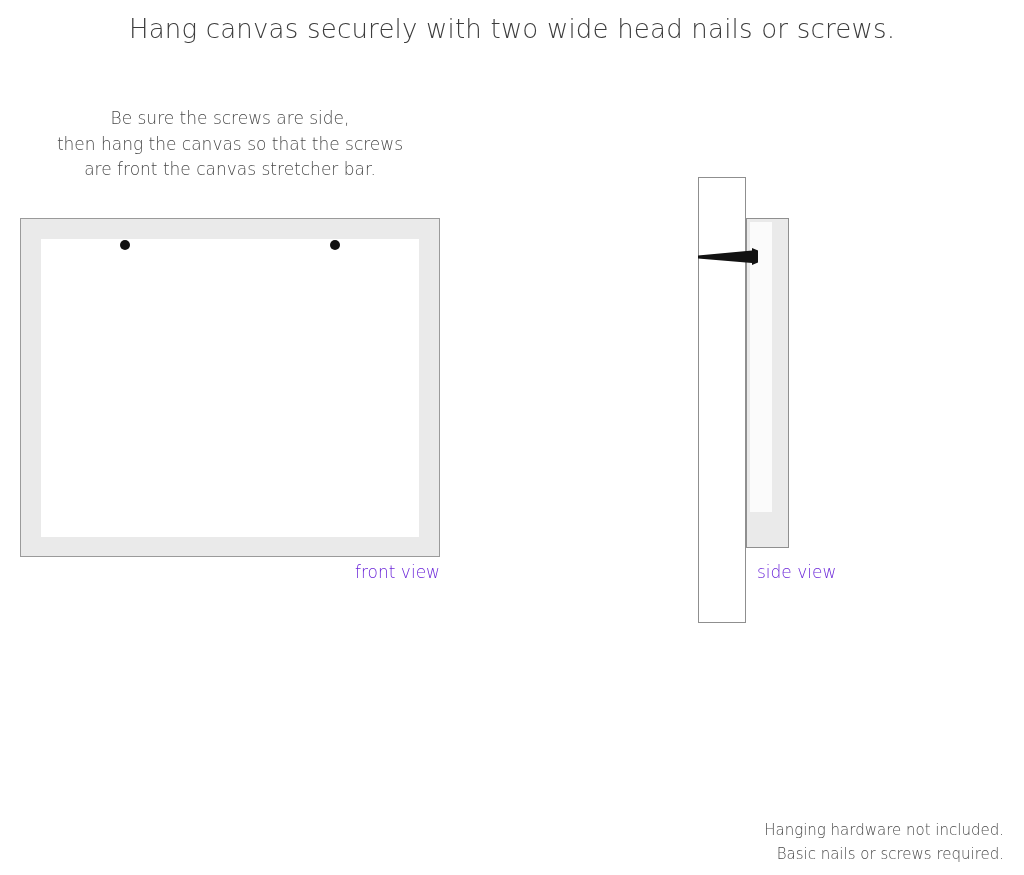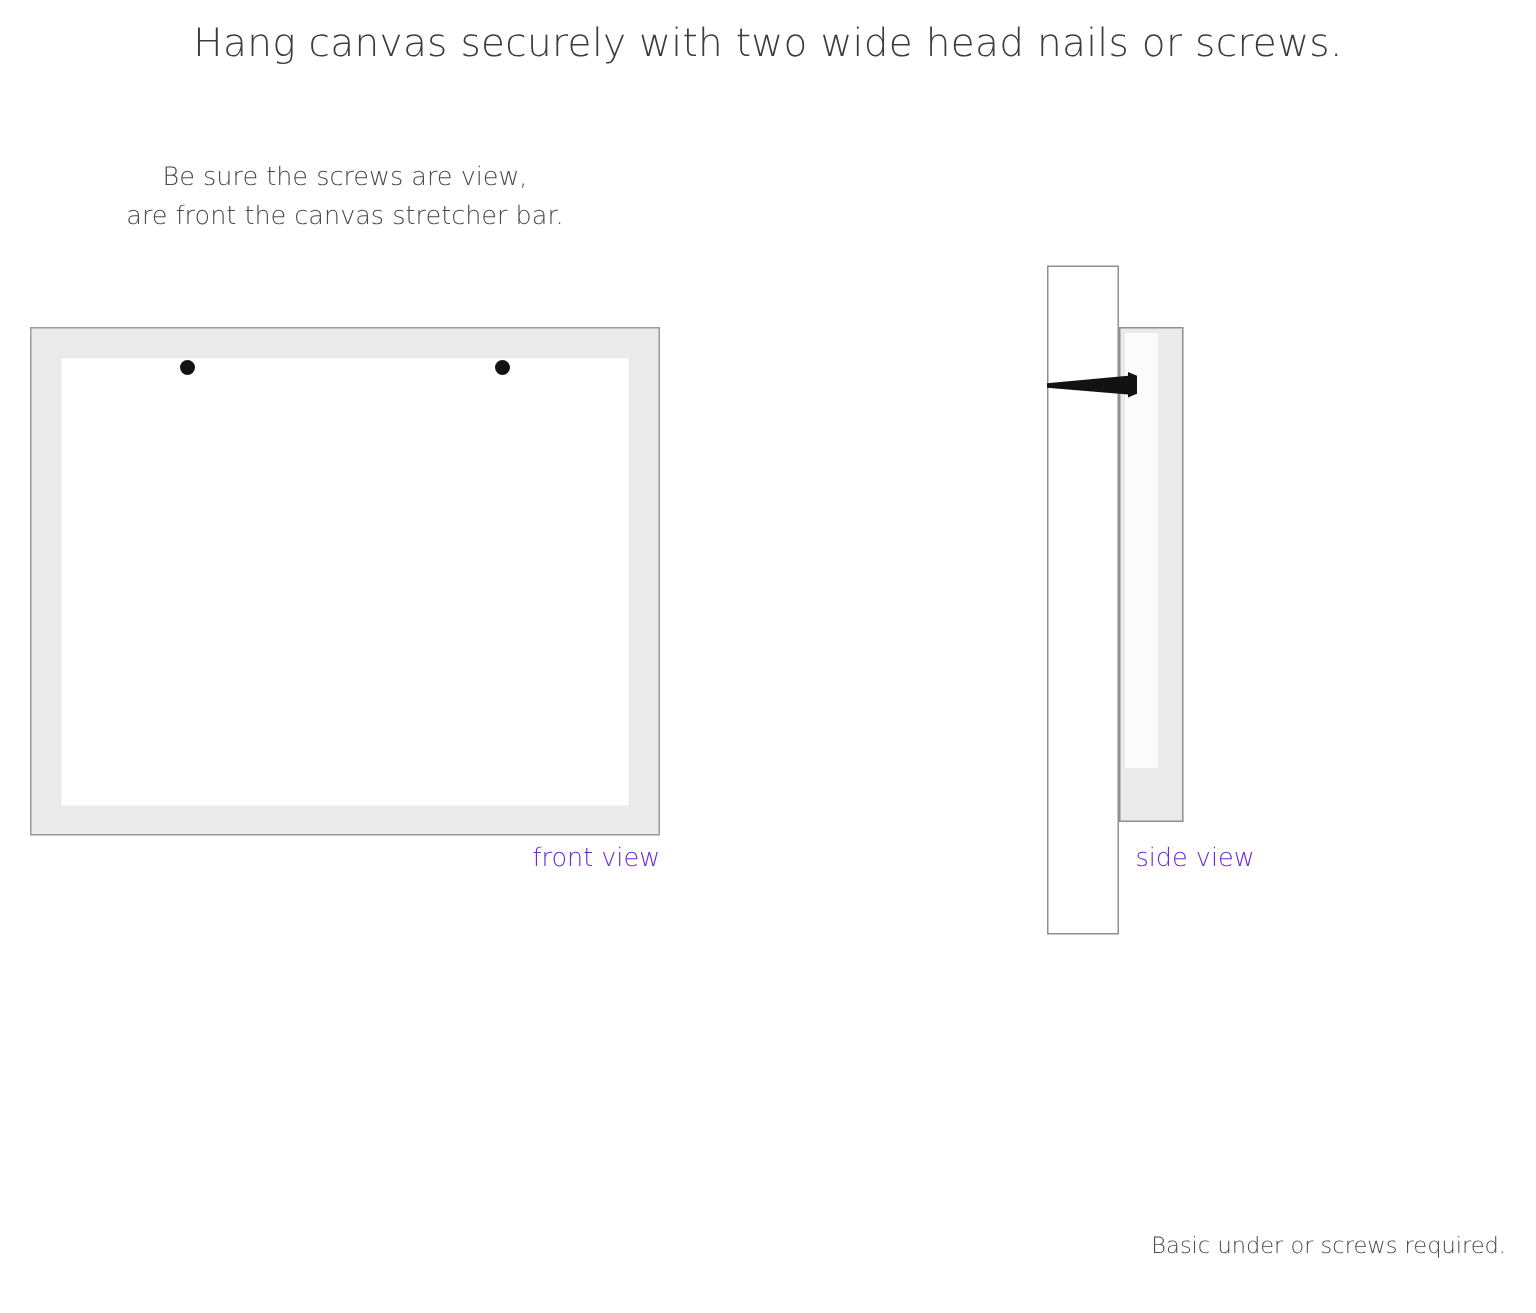--- a/index.html
+++ b/index.html
@@ -173,21 +173,22 @@
   }
 </style>
 </head>
 <body>
 
 <div class="stage">
 
   <div class="title">Hang canvas securely with two wide head nails or screws.</div>
 
   <div class="caption caption-left">
-    <div>Be sure the screws are view,</div>
+    <div>Be sure the screws are side,</div>
+    <div>then hang the canvas so that the screws</div>
     <div>are front the canvas stretcher bar.</div>
   </div>
 
 
   <div class="front-view">
     <div class="front-frame"></div>
     <div class="front-inner"></div>
     <div class="screw-dot screw-dot-left"></div>
     <div class="screw-dot screw-dot-right"></div>
   </div>
@@ -200,16 +201,17 @@
     <svg class="screw-side" viewBox="0 0 180 460">
 
       <polygon points="8,85.5 62,80.5 62,93 8,88.5" fill="#121212"></polygon>
 
       <polygon points="62,78 68,80.5 68,92.5 62,95" fill="#121212"></polygon>
     </svg>
   </div>
   <div class="view-label label-side">side view</div>
 
   <div class="footer">
-    <div>Basic under or screws required.</div>
+    <div>Hanging hardware not included.</div>
+    <div>Basic nails or screws required.</div>
   </div>
 
 </div>
 
 </body></html>

